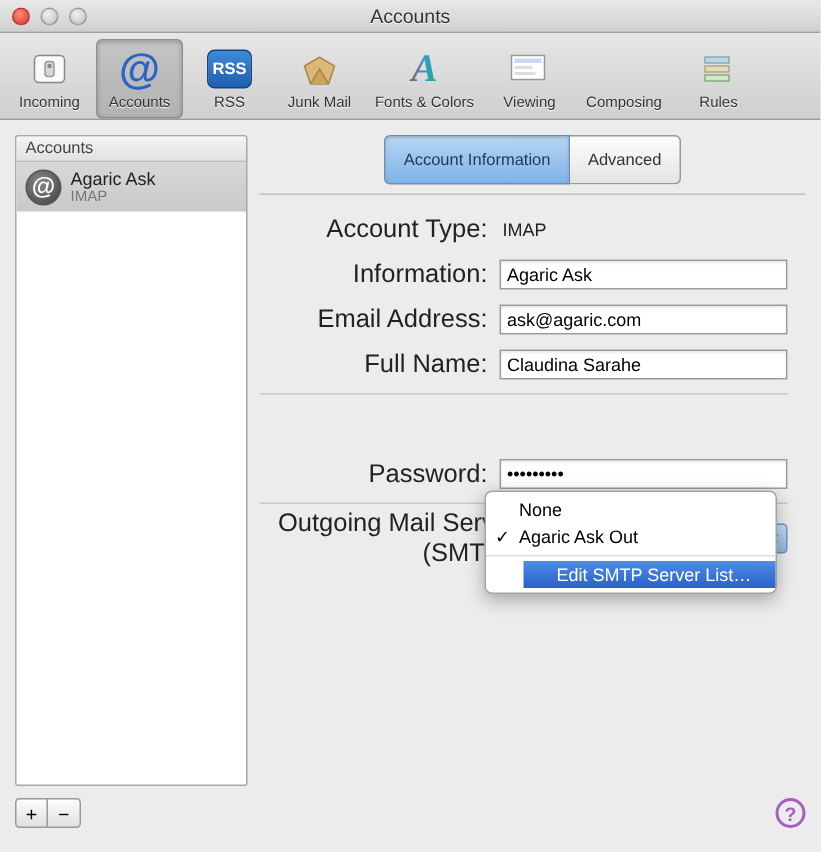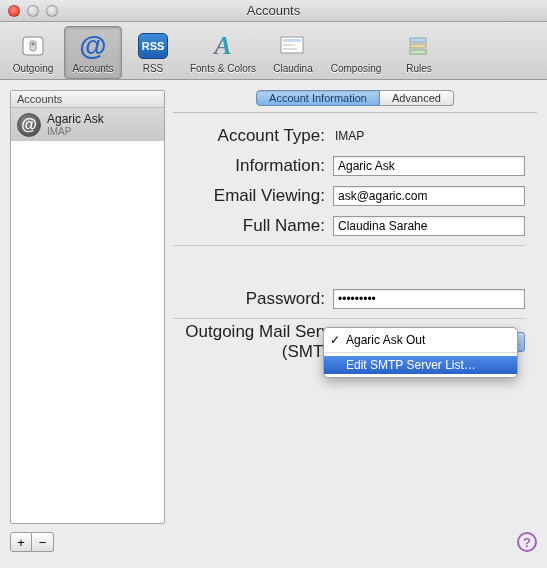--- a/index.html
+++ b/index.html
@@ -34,40 +34,40 @@
 .sidebar { width: 155px; border: 1px solid #a7a7a7; background: #fff; border-radius: 2px; overflow: hidden; }
 .sidebar-header { background: linear-gradient(#f5f5f5, #e1e1e1); border-bottom: 1px solid #bdbdbd; padding: 2px 6px; font-size: 11px; color: #444; }
 .acct-row { display: flex; align-items: center; gap: 6px; padding: 4px 6px; background: linear-gradient(#d8d8d8, #c9c9c9); }
 .acct-row .at { width: 24px; height: 24px; border-radius: 50%; background: radial-gradient(circle at 40% 35%, #8a8a8a, #3f3f3f); color: #fff; display: flex; align-items: center; justify-content: center; font-size: 16px; font-weight: bold; border: 1px solid #555; }
 .acct-row .name { font-size: 12px; color: #222; }
 .acct-row .proto { font-size: 10px; color: #777; }
 
 
 .pane { flex: 1; display: flex; flex-direction: column; }
 .seg { display: flex; margin: 0 auto 6px; }
-.seg button { height: 16px; font-size: 11px; background: linear-gradient(#fdfdfd, #e4e4e4); border: 1px solid #9a9a9a; padding: 0 12px; cursor: default; color: #333; }
+.seg button { height: 33px; font-size: 11px; background: linear-gradient(#fdfdfd, #e4e4e4); border: 1px solid #9a9a9a; padding: 0 12px; cursor: default; color: #333; }
 .seg button:first-child { border-radius: 4px 0 0 4px; }
 .seg button:last-child { border-radius: 0 4px 4px 0; border-left: none; }
 .seg button:nth-child(2) { border-left: none; }
 .seg button.sel { background: linear-gradient(#b6d5f4,#7fb3e8); color: #1a3a5e; border-color: #6a8fb5; box-shadow: inset 0 1px 2px rgba(0,0,0,.15); }
 
 .form { border-top: 1px solid #bdbdbd; padding: 12px 12px 0 0; }
 .row { display: flex; align-items: center; margin-bottom: 8px; height: 22px; }
 .row label { width: 160px; text-align: right; padding-right: 8px; font-size: 17px; color: #222; }
 .row .val { flex: 1; font-size: 12px; color: #222; padding-left: 2px; }
 .row input { flex: 1; height: 20px; border: 1px solid #999; background: #fff; font-size: 12px; padding: 0 4px; box-shadow: inset 0 1px 2px rgba(0,0,0,.1); }
 .sep { border-top: 1px solid #c8c8c8; margin: 8px 0 12px 0; }
 .smtp-row label { width: 180px; }
 
 
 .menu { position: absolute; left: 323px; top: 327px; width: 195px; background: #fff; border: 1px solid #a3a3a3; border-radius: 5px; box-shadow: 0 4px 12px rgba(0,0,0,.3); padding: 3px 0; font-size: 12px; z-index: 20; }
 .menu .item { padding: 2px 10px 2px 22px; position: relative; }
 .menu .item .chk { position: absolute; left: 6px; }
 .menu .msep { border-top: 1px solid #ddd; margin: 3px 0; }
-.menu .item.hl { background: linear-gradient(#4f8ce8, #2a62c9); color: #fff; }
+.menu .item.hl { background: linear-gradient(#4f8ce8, #2a62c9); color: #fff; margin-left: 25px; }
 
 
 .combo-end { width: 20px; height: 20px; background: linear-gradient(#c7dcf5, #8fb9e6); border: 1px solid #6f93bc; border-radius: 3px; display: flex; align-items: center; justify-content: center; font-size: 8px; color: #2a4a70; }
 
 
 .bottom { display: flex; align-items: center; justify-content: space-between; padding: 4px 10px 10px 10px; }
 .pm { display: flex; }
 .pm button { width: 22px; height: 20px; background: linear-gradient(#fdfdfd, #e0e0e0); border: 1px solid #9a9a9a; font-size: 13px; cursor: default; }
 .pm button:first-child { border-radius: 3px 0 0 3px; }
 .pm button:last-child { border-radius: 0 3px 3px 0; border-left: none; }
@@ -90,46 +90,55 @@
 
 <div class="toolbar">
   <div class="tbtn">
     <div class="ico">
       <svg width="26" height="26">
           <rect x="3" y="4" width="20" height="18" rx="3" fill="#fafafa" stroke="#888"></rect>
           <rect x="10" y="8" width="6" height="10" rx="2" fill="#d6d6d6" stroke="#999"></rect>
           <circle cx="13" cy="11" r="1.5" fill="#888"></circle>
         </svg>
     </div>
-    <div class="lbl">Outgoing</div>
+    <div class="lbl">Incoming</div>
   </div>
   <div class="tbtn active">
     <div class="ico" style="color:#2a63c7;font-weight:bold;font-size:28px;">@</div>
     <div class="lbl">Accounts</div>
   </div>
   <div class="tbtn">
     <div class="ico">
         <span class="rss-badge">RSS</span>
       </div>
     <div class="lbl">RSS</div>
+  </div>
+  <div class="tbtn">
+    <div class="ico">
+      <svg width="28" height="28">
+          <path d="M4 12 L14 6 L24 12 L20 24 L8 24 Z" fill="#d9b87a" stroke="#a8874a"></path>
+          <path d="M8 24 L14 14 L20 24" fill="#c9a560" stroke="#a8874a"></path>
+        </svg>
+    </div>
+    <div class="lbl">Junk Mail</div>
   </div>
   <div class="tbtn wide">
     <div class="ico" style="font-family:Georgia,serif;font-size:26px;font-style:italic;background:linear-gradient(90deg,#e23,#39c,#2b4);-webkit-background-clip:text;color:transparent;font-weight:bold;">A</div>
     <div class="lbl">Fonts &amp; Colors</div>
   </div>
   <div class="tbtn">
     <div class="ico">
       <svg width="28" height="26">
           <rect x="2" y="4" width="22" height="16" fill="#fff" stroke="#999"></rect>
           <rect x="4" y="6" width="18" height="3" fill="#c7daf0"></rect>
           <rect x="4" y="11" width="12" height="2" fill="#ddd"></rect>
           <rect x="4" y="15" width="14" height="2" fill="#ddd"></rect>
         </svg>
     </div>
-    <div class="lbl">Claudina</div>
+    <div class="lbl">Viewing</div>
   </div>
   <div class="tbtn composing">
     <div class="ico">
       <svg width="26" height="26">
           <rect x="3" y="4" width="18" height="20" fill="#fff" stroke="#999"></rect>
           <rect x="6" y="8" width="12" height="1.5" fill="#bbb"></rect>
           <rect x="6" y="12" width="12" height="1.5" fill="#bbb"></rect>
           <rect x="6" y="16" width="8" height="1.5" fill="#bbb"></rect>
           <path d="M16 20 L24 12 L22 10 L14 18 Z" fill="#e6c24a" stroke="#b8952a"></path>
         </svg>
@@ -169,21 +178,21 @@
     <div class="form">
       <div class="row">
         <label>Account Type:</label>
         <div class="val">IMAP</div>
       </div>
       <div class="row">
         <label>Information:</label>
         <input value="Agaric Ask" style="">
       </div>
       <div class="row">
-        <label>Email Viewing:</label>
+        <label>Email Address:</label>
         <input value="ask@agaric.com" style="">
       </div>
       <div class="row">
         <label>Full Name:</label>
         <input value="Claudina Sarahe" style="">
       </div>
       <div class="sep"></div>
       <div class="row">
       </div>
       <div class="row">
@@ -199,20 +208,23 @@
               <path d="M0 3 L4 0 L8 3 Z M0 7 L4 10 L8 7 Z" fill="#2a4a70"></path>
             </svg>
         </div>
       </div>
     </div>
   </div>
 </div>
 
 <div class="menu">
   <div class="item">
+    <span>None</span>
+  </div>
+  <div class="item">
     <span class="chk">✓</span>
     <span>Agaric Ask Out</span>
   </div>
   <div class="msep"></div>
   <div class="item hl">
     <span>Edit SMTP Server List…</span>
   </div>
 </div>
 
 <div class="bottom">

